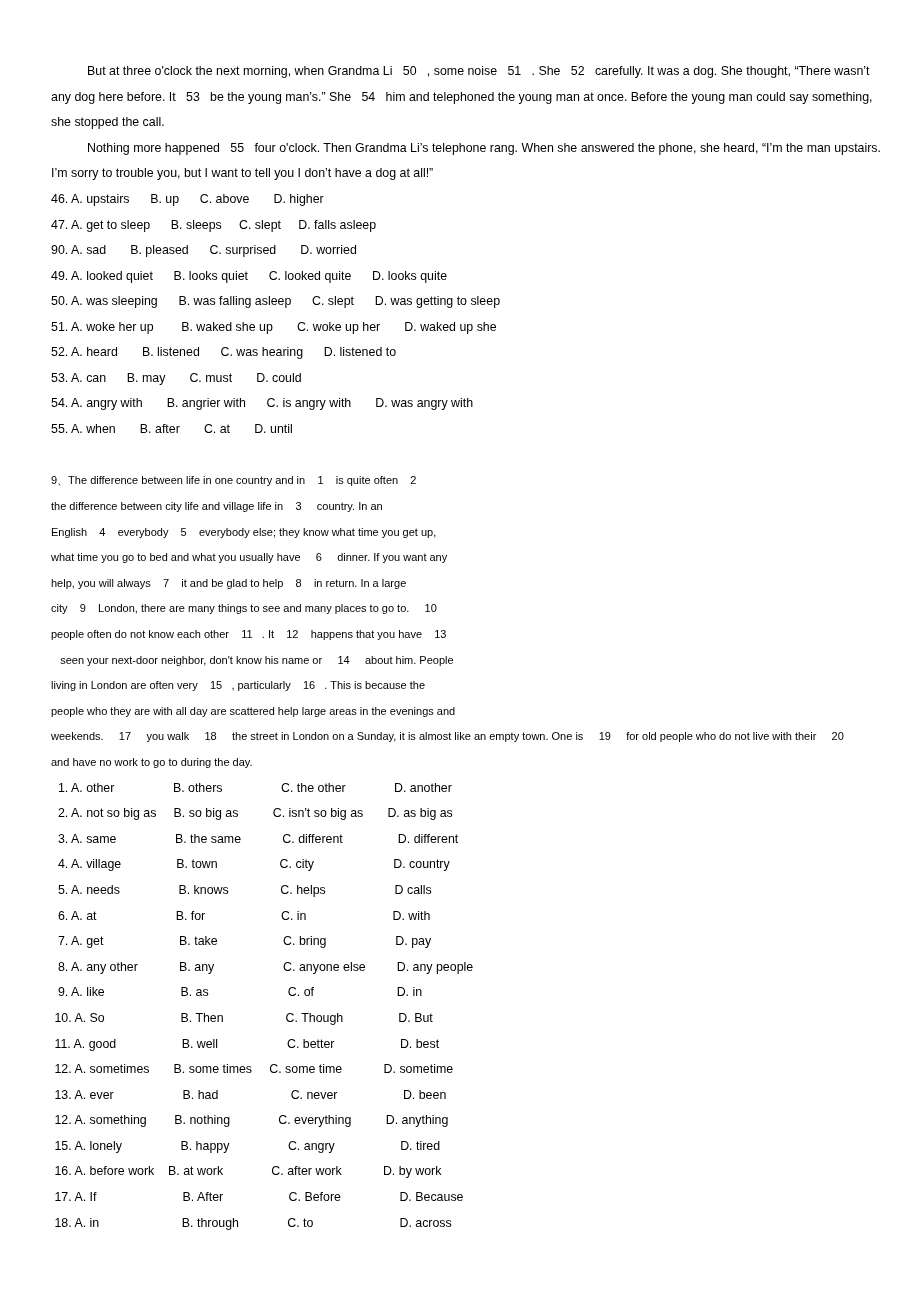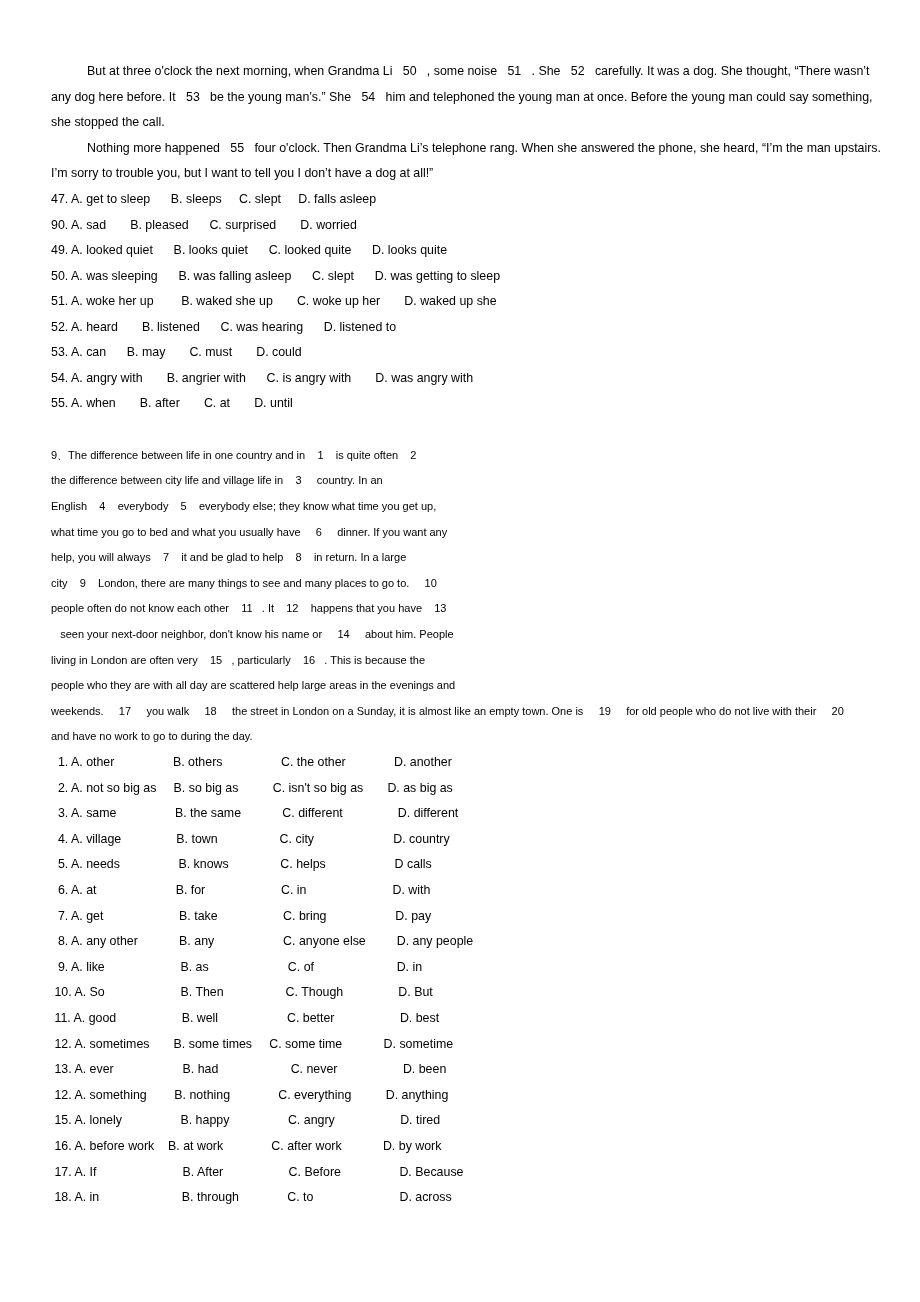--- a/index.html
+++ b/index.html
@@ -68,20 +68,21 @@
 
 <div class="page">
   <div class="content">
 
     <div>
       <p class="para first">But at three o'clock the next morning, when Grandma Li   50   , some noise   51   . She   52   carefully. It was a dog. She thought, “There wasn’t any dog here before. It   53   be the young man’s.” She   54   him and telephoned the young man at once. Before the young man could say something, she stopped the call.</p>
       <p class="para">Nothing more happened   55   four o'clock. Then Grandma Li’s telephone rang. When she answered the phone, she heard, “I’m the man upstairs. I’m sorry to trouble you, but I want to tell you I don’t have a dog at all!”</p>
     </div>
 
     <div class="opt-list">
+      <div class="opt-row">46. A. upstairs      B. up      C. above       D. higher</div>
       <div class="opt-row">47. A. get to sleep      B. sleeps     C. slept     D. falls asleep</div>
       <div class="opt-row">90. A. sad       B. pleased      C. surprised       D. worried</div>
       <div class="opt-row">49. A. looked quiet      B. looks quiet      C. looked quite      D. looks quite</div>
       <div class="opt-row">50. A. was sleeping      B. was falling asleep      C. slept      D. was getting to sleep</div>
       <div class="opt-row">51. A. woke her up        B. waked she up       C. woke up her       D. waked up she</div>
       <div class="opt-row">52. A. heard       B. listened      C. was hearing      D. listened to</div>
       <div class="opt-row">53. A. can      B. may       C. must       D. could</div>
       <div class="opt-row">54. A. angry with       B. angrier with      C. is angry with       D. was angry with</div>
       <div class="opt-row">55. A. when       B. after       C. at       D. until</div>
     </div>

